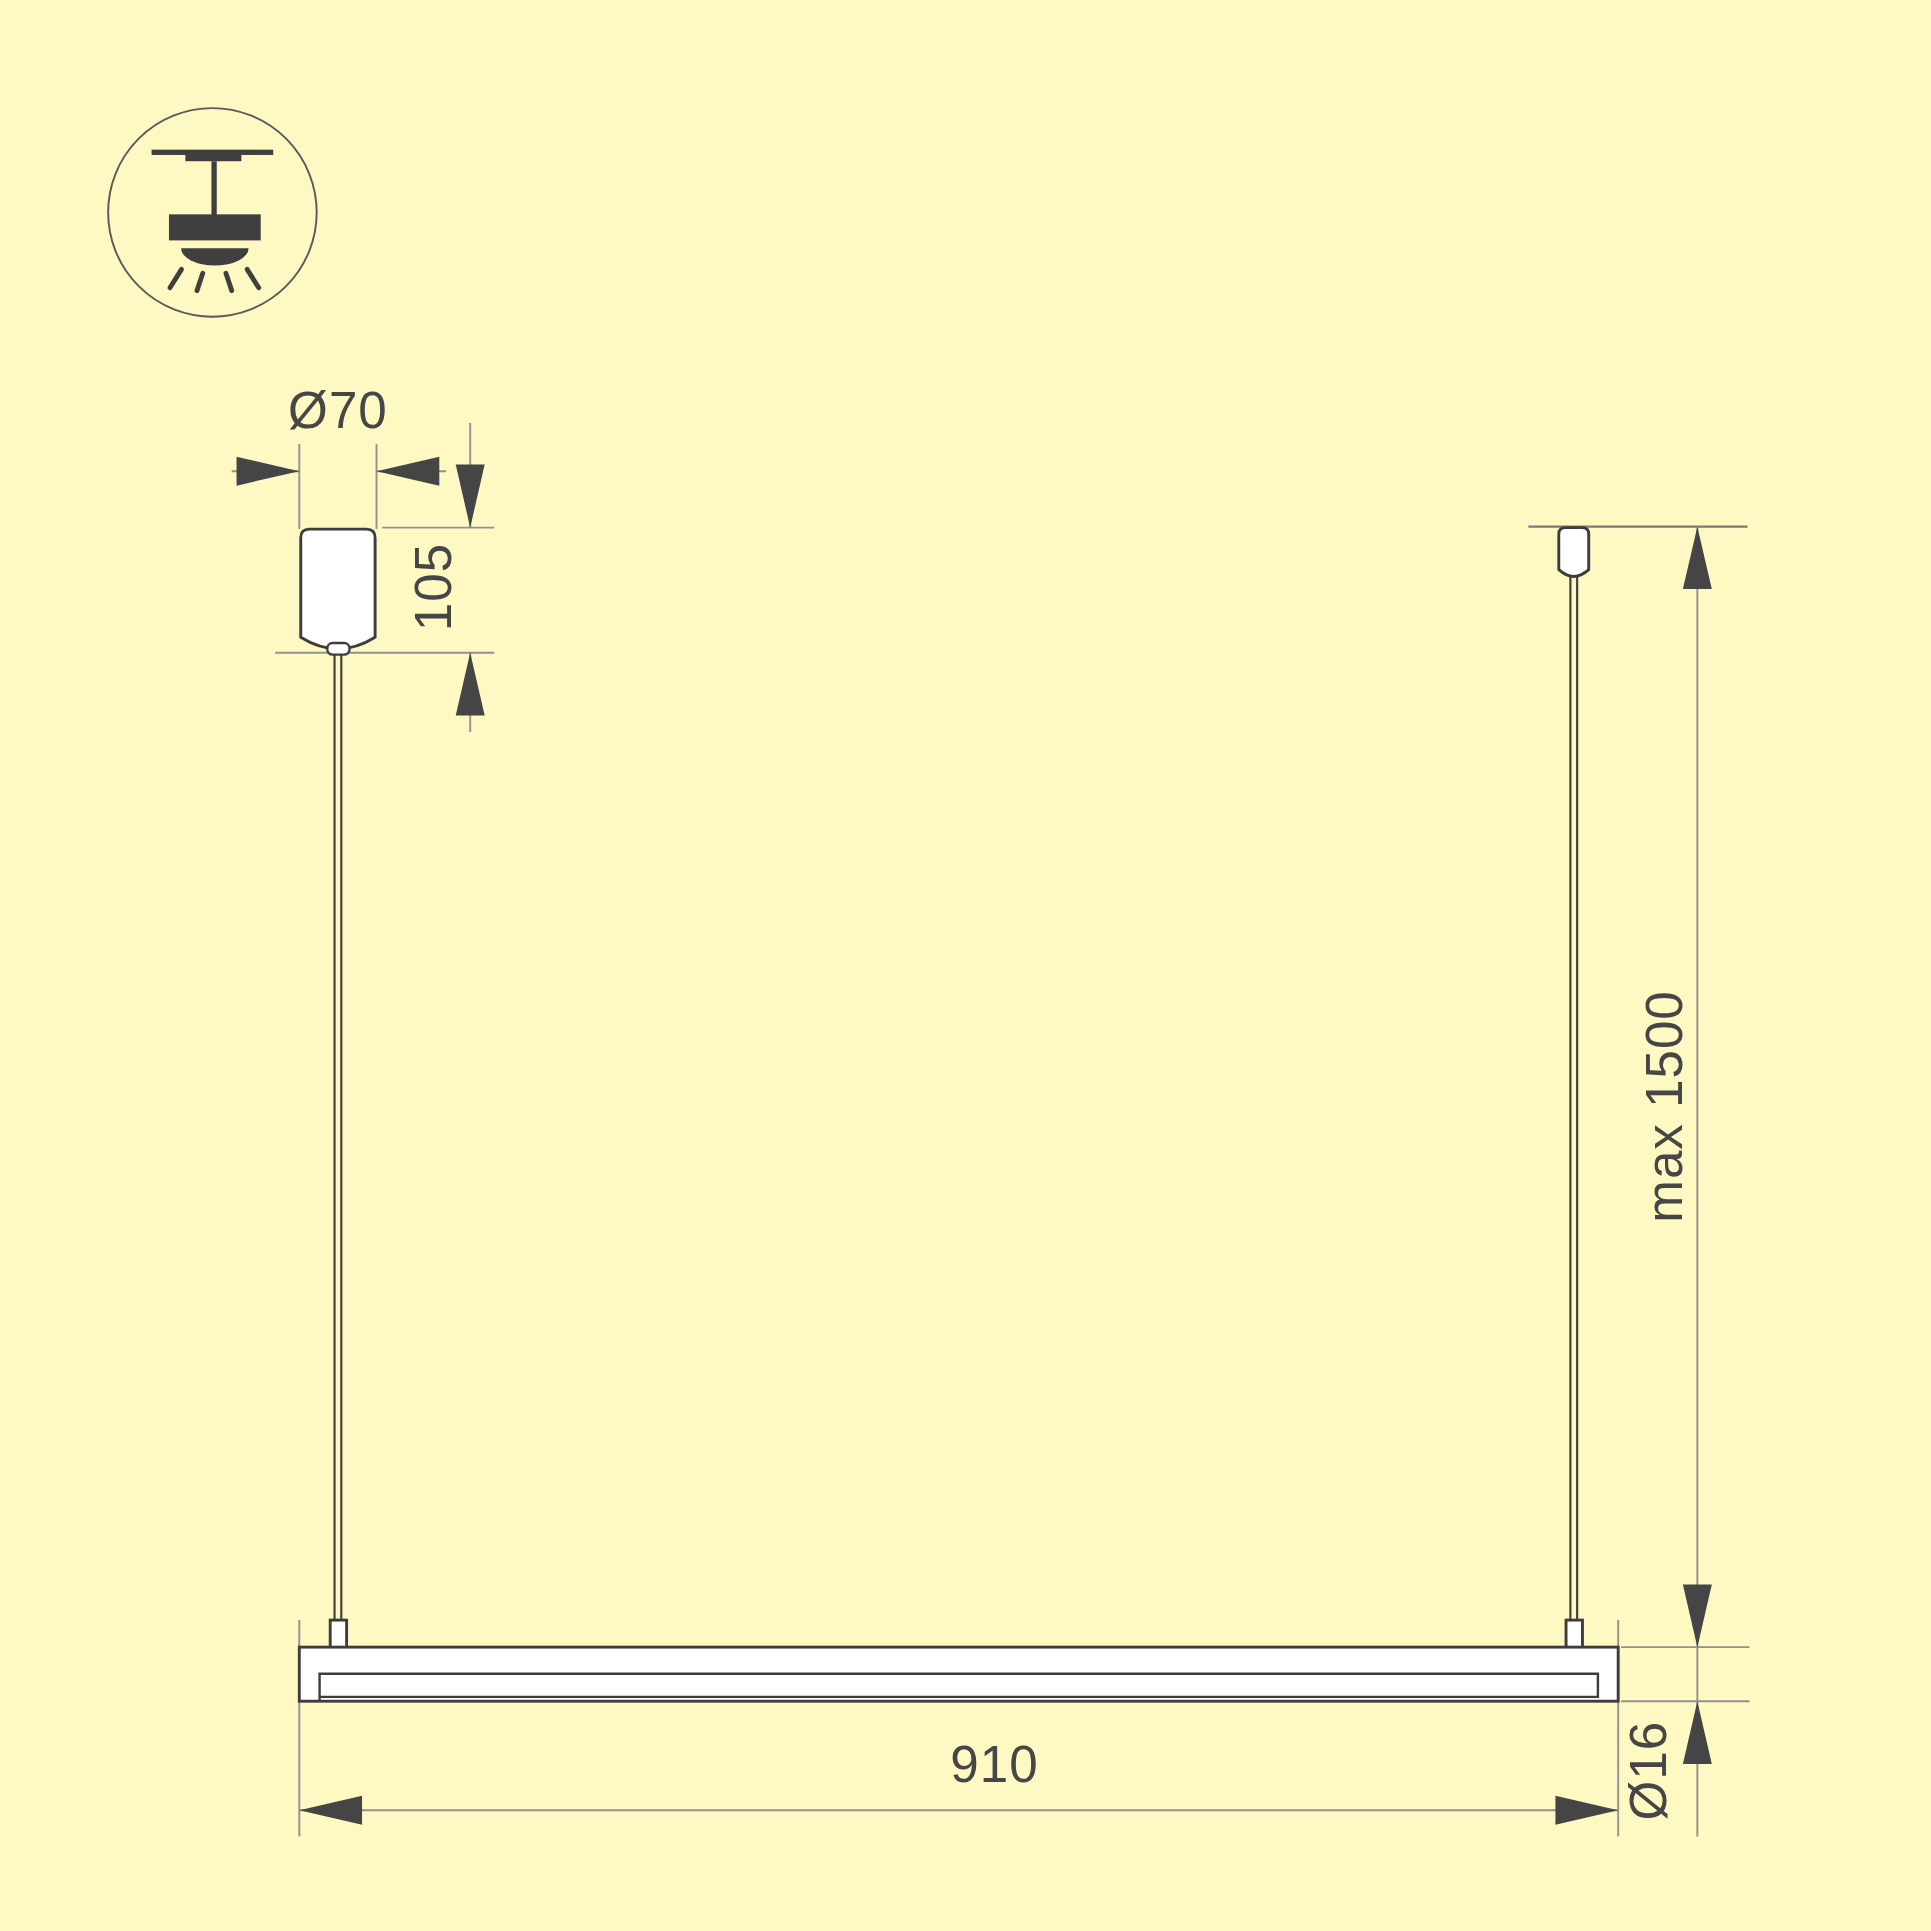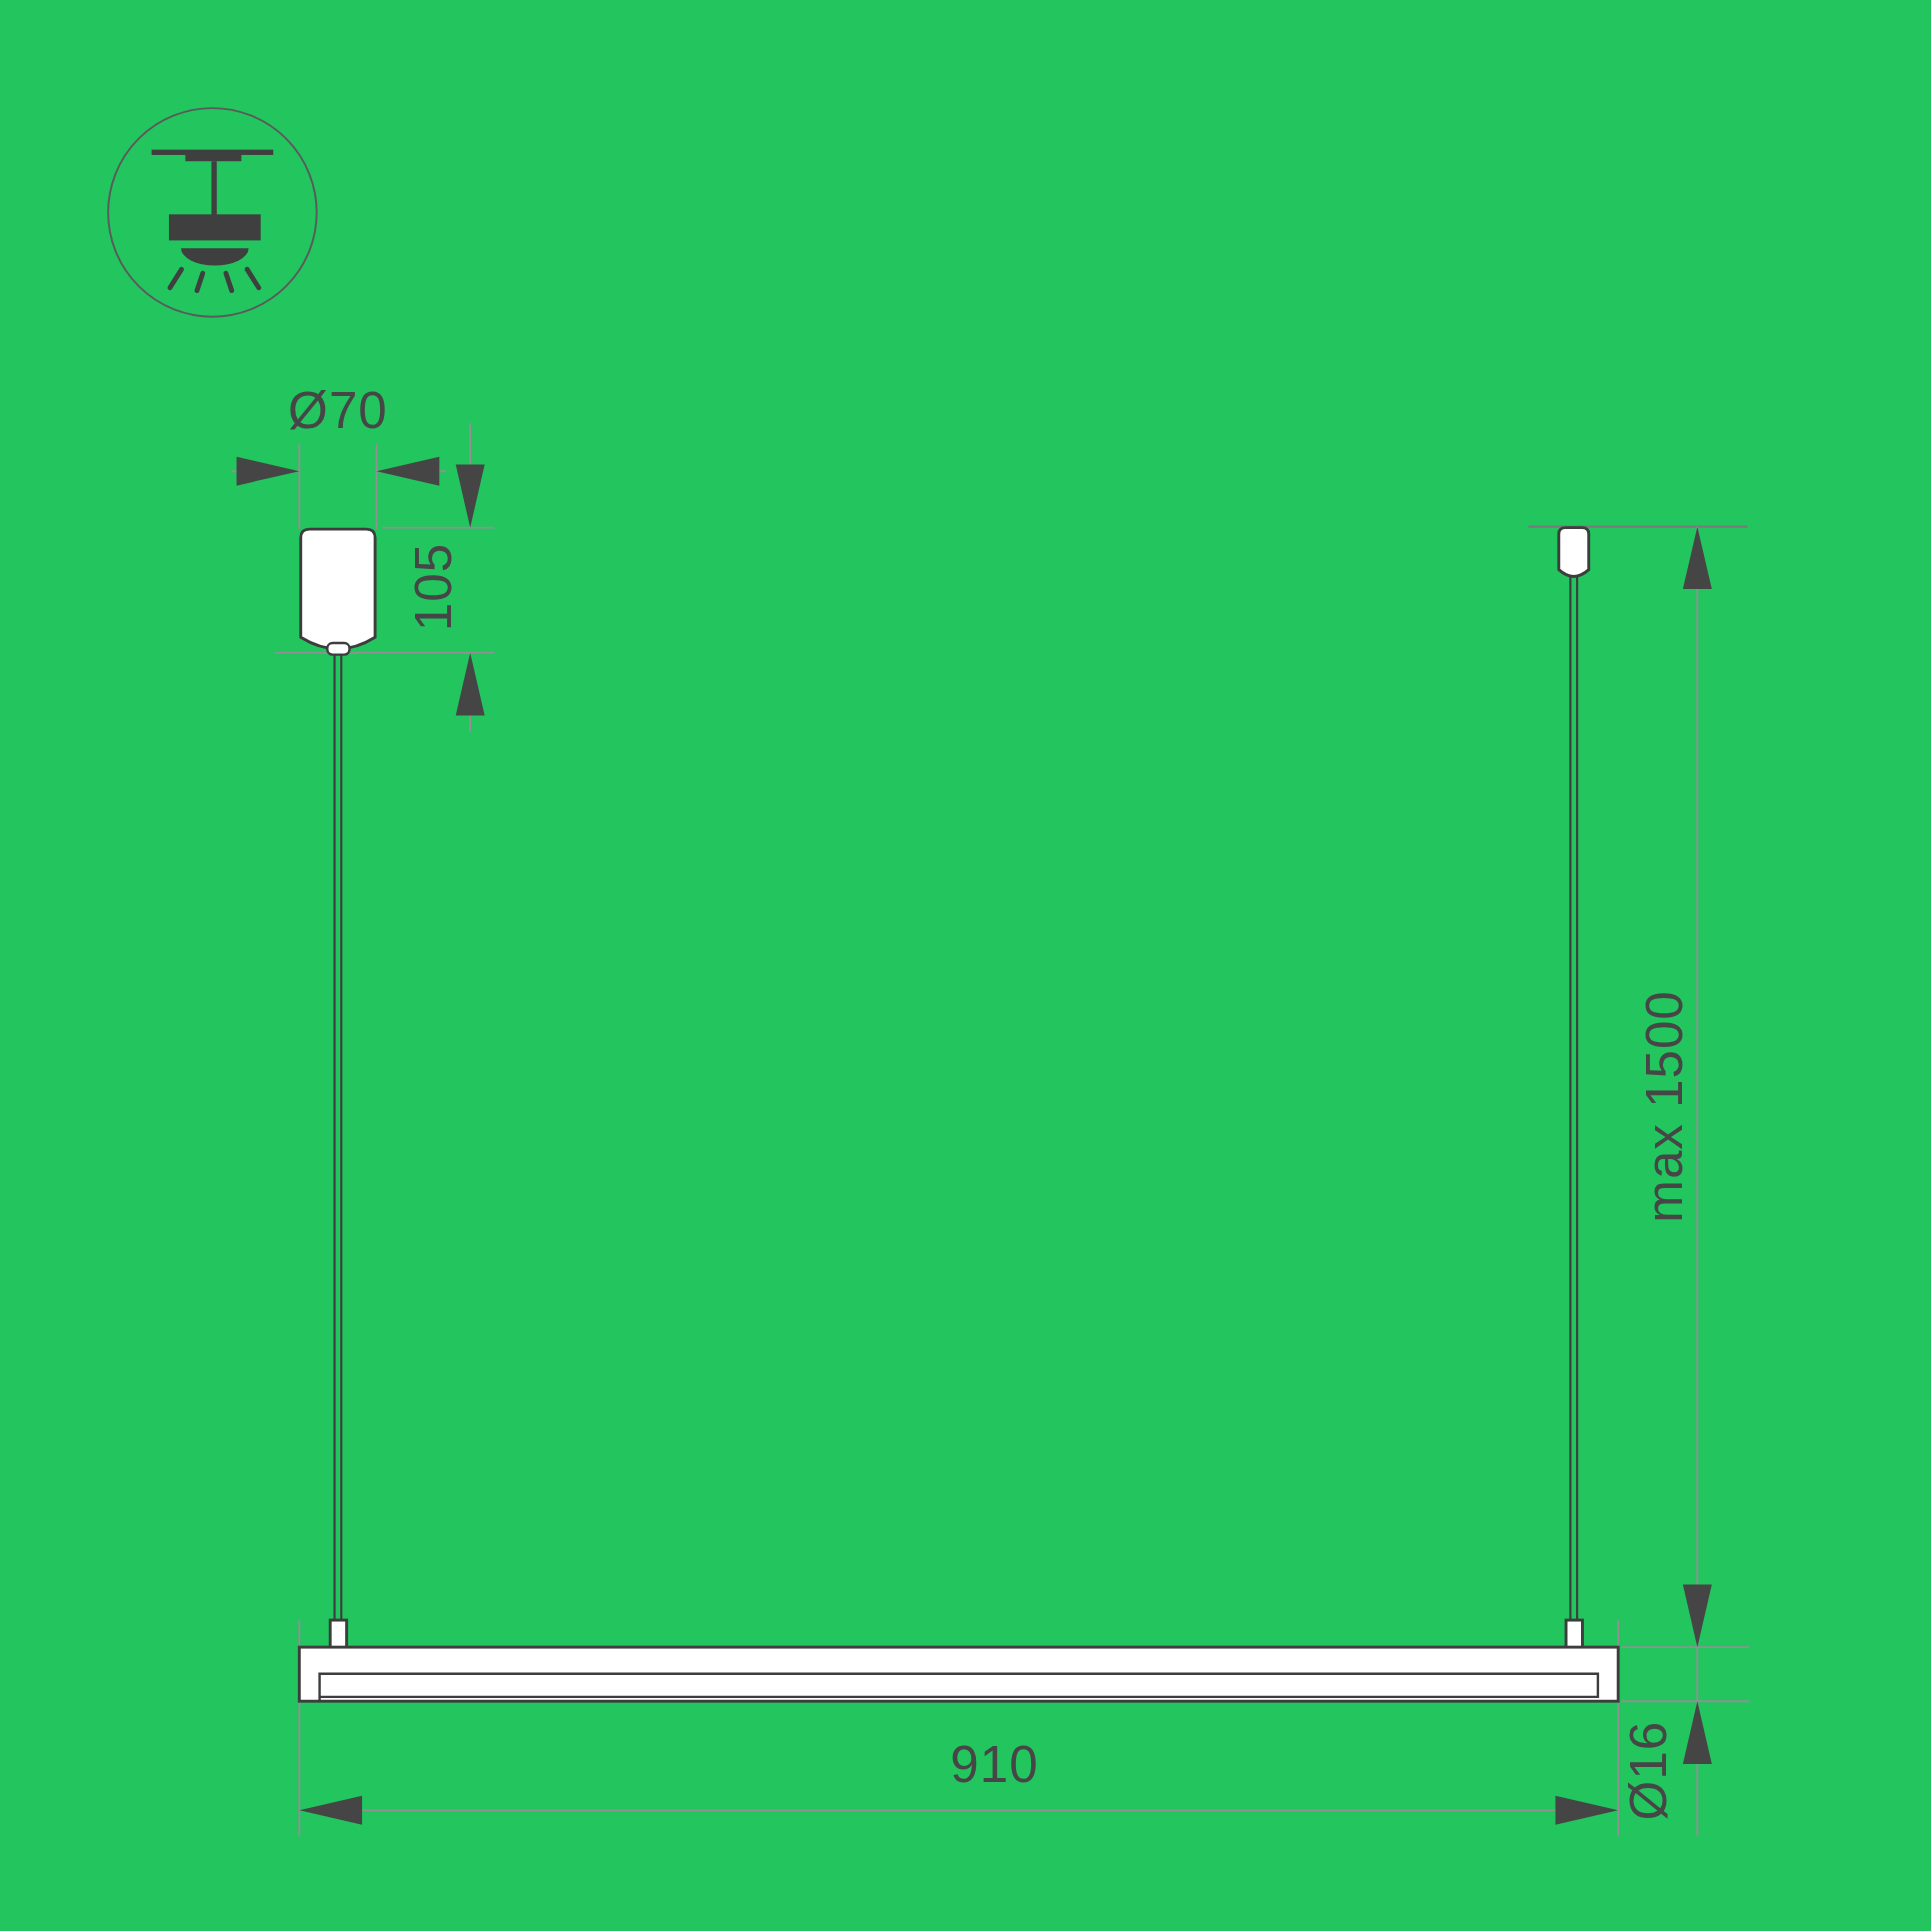--- a/index.html
+++ b/index.html
@@ -1,16 +1,16 @@
 <!DOCTYPE html>
 <html><head>
 <meta charset="utf-8">
 <style>
   html,body{margin:0;padding:0;background:#ffffff;}
-  .page{position:relative;width:1931px;height:1931px;background:#22c55e;overflow:hidden;}
+  .page{position:relative;width:1931px;height:1931px;background:#fef9c3;overflow:hidden;}
   svg{display:block;}
   .outline{stroke:#3d3d3d;stroke-width:3;fill:#ffffff;}
   .inner{stroke:#3d3d3d;stroke-width:2.5;fill:none;}
   .wire{stroke:#3d3d3d;stroke-width:2.2;fill:none;}
   .dim{stroke:#919191;stroke-width:2;fill:none;}
   .ceiling{stroke:#7a7a7a;stroke-width:2.4;fill:none;}
   .arrow{fill:#454545;stroke:none;}
   .dimtext{font-family:"Liberation Sans",sans-serif;font-size:53px;fill:#464646;letter-spacing:1px;}
   .icon-fill{fill:#3f3f3f;stroke:none;}
   .icon-stroke{stroke:#3f3f3f;stroke-width:5;stroke-linecap:round;fill:none;}

